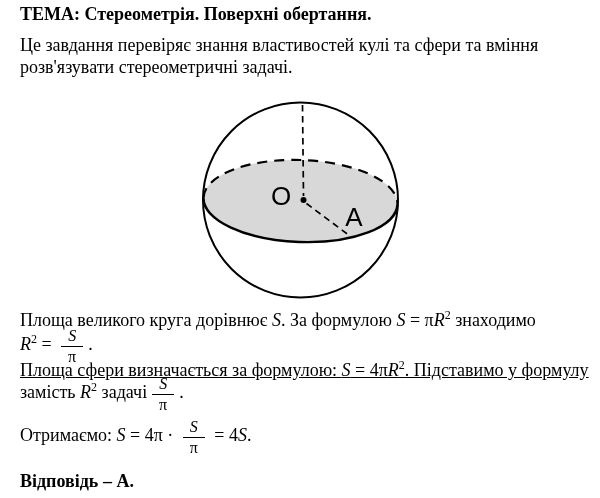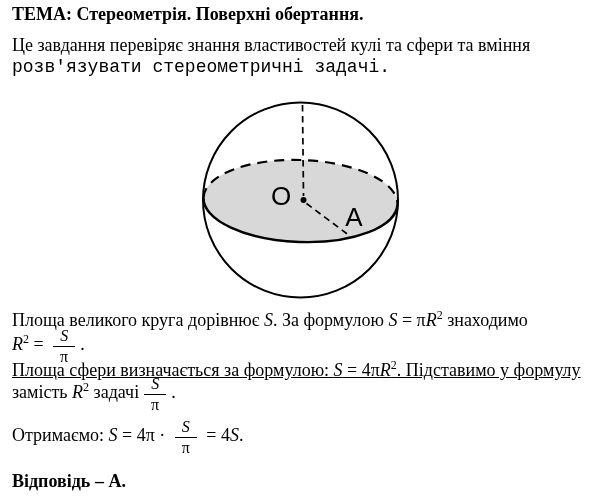--- a/index.html
+++ b/index.html
@@ -3,24 +3,24 @@
 <meta charset="utf-8">
 <style>
   html,body{margin:0;padding:0;}
   body{
     width:600px;height:498px;
     background:#ffffff;color:#000000;
     font-family:"Liberation Serif", serif;
     font-size:18px;
     position:relative;overflow:hidden;
   }
-  .abs{position:absolute;left:12px;white-space:nowrap;}
+  .abs{position:absolute;left:20px;white-space:nowrap;}
   .title{top:4px;font-weight:bold;}
   .intro1{top:35px;}
-  .intro2{top:57px;font-family:Liberation Mono, monospace;}
+  .intro2{top:57px;}
   .p1{top:310px;}
   .f1{top:327px;}
   .p2{top:360px;text-decoration:underline;}
   .p3{top:375px;}
   .p4{top:418px;}
   .answer{top:471px;font-weight:bold;}
   .v{font-style:italic;}
   sup.e{font-size:12px;line-height:0;}
   .frac{
     display:inline-flex;flex-direction:column;align-items:center;

